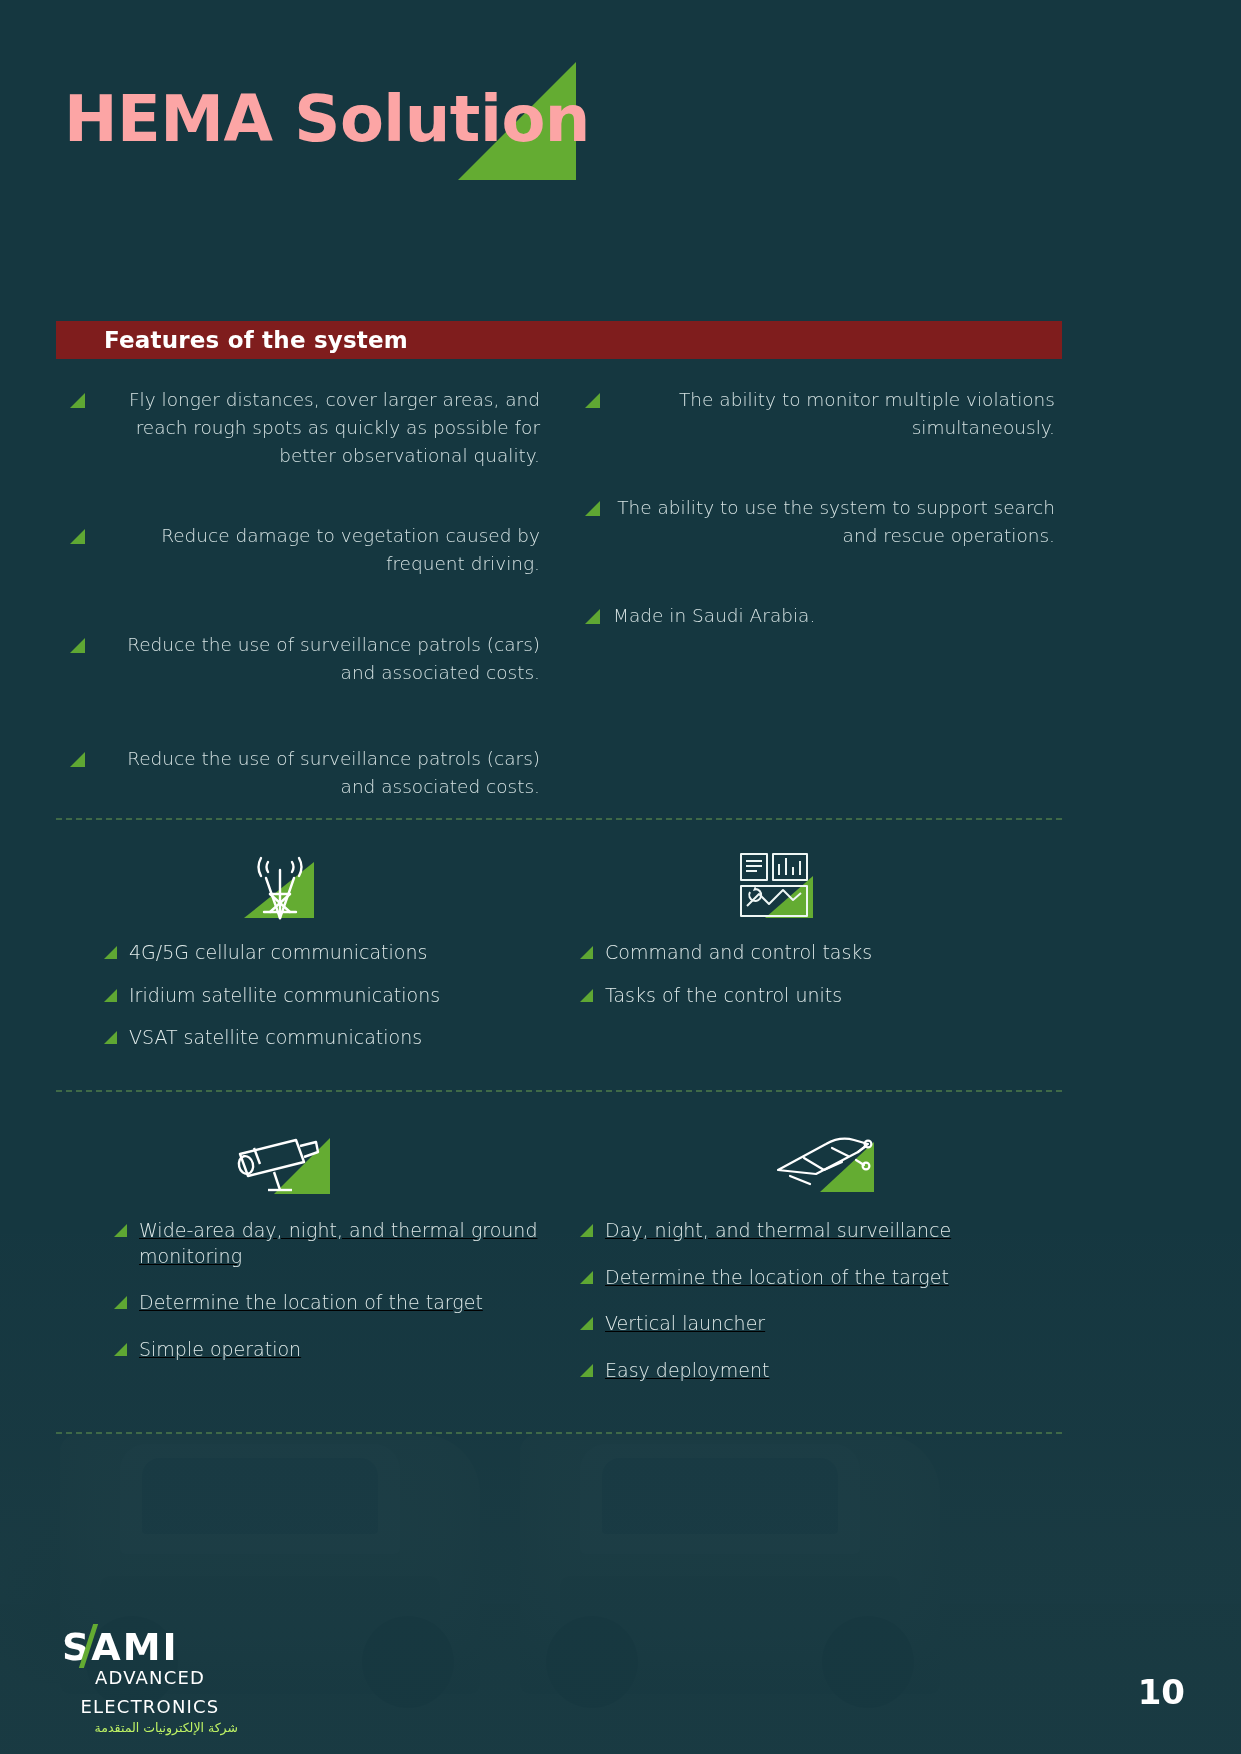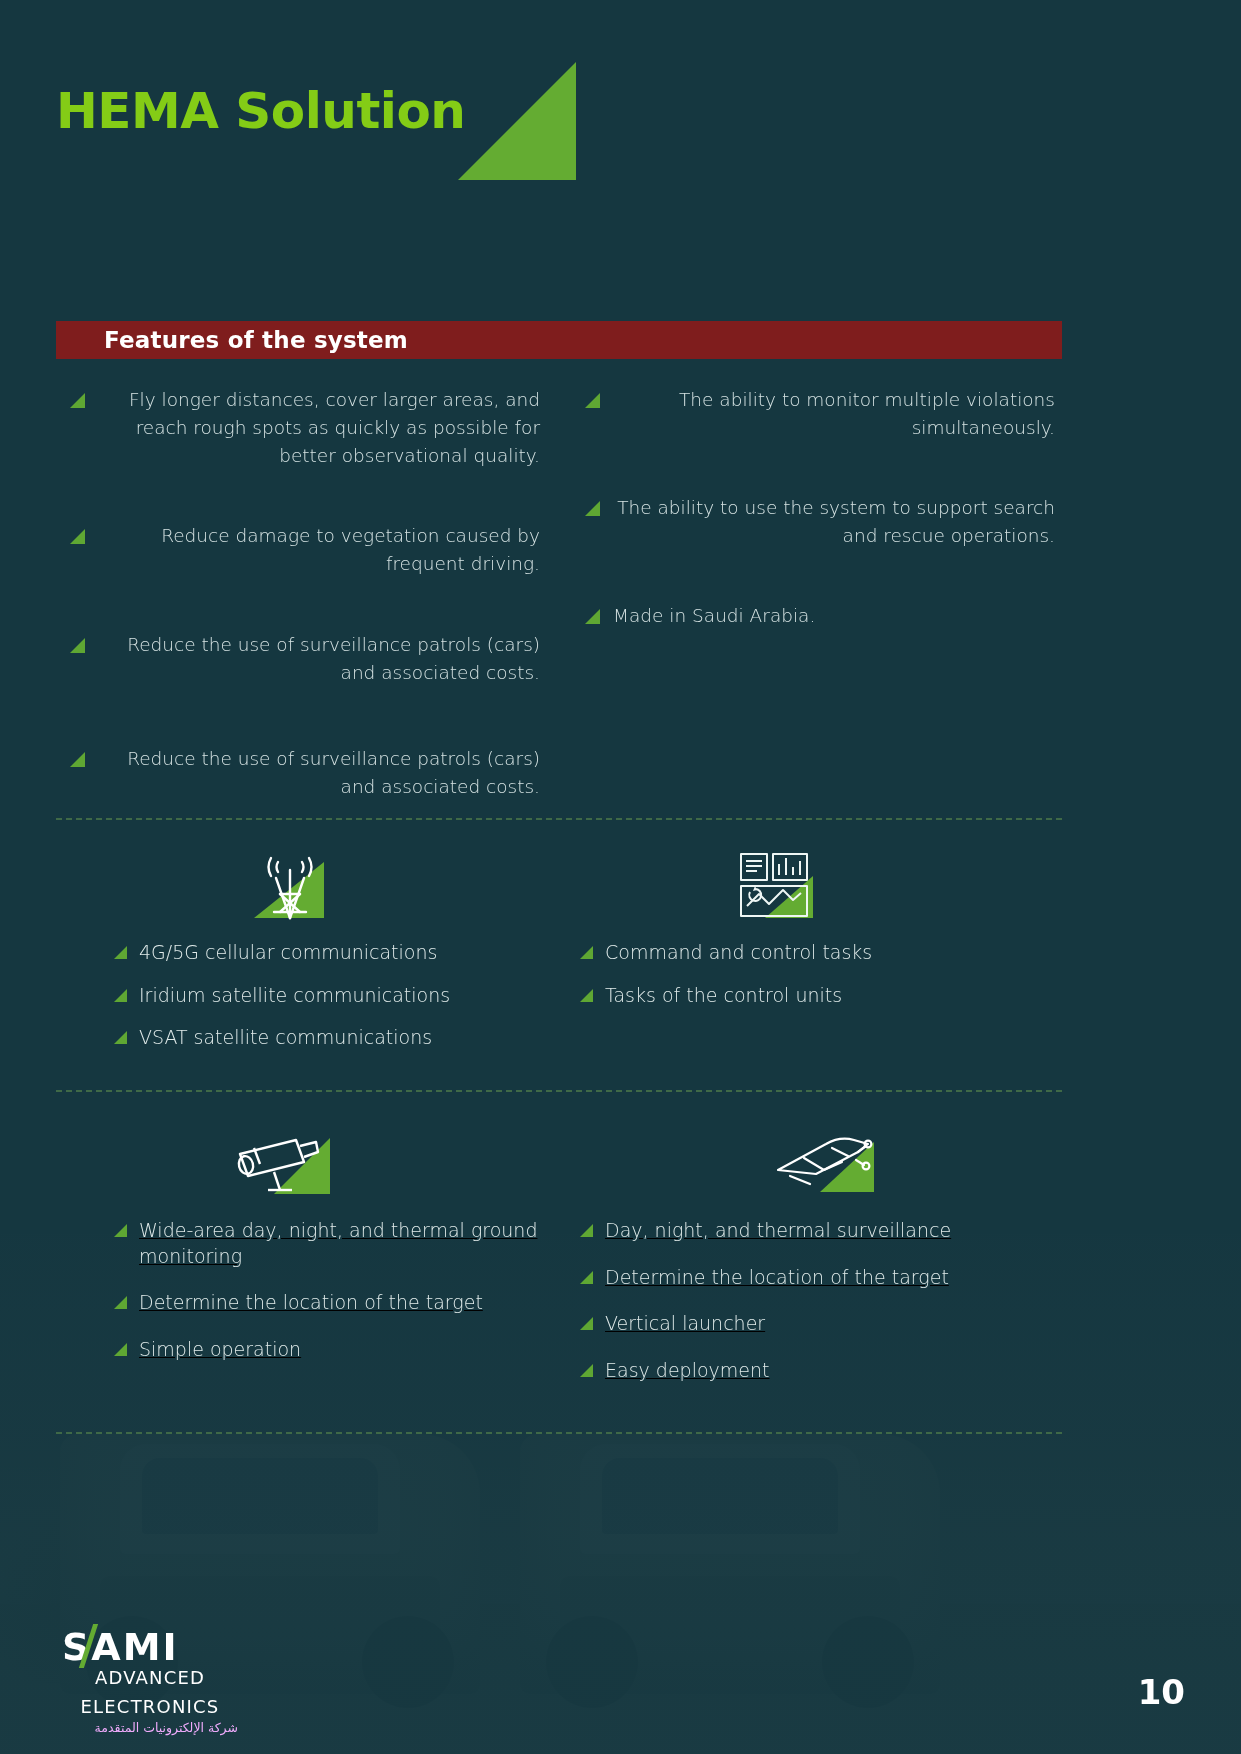--- a/index.html
+++ b/index.html
@@ -82,22 +82,22 @@
     position: absolute; left: 56px; top: 62px;
     width: 520px; height: 130px;
   }
   .title-tri {
     position: absolute; right: 0; top: 0;
     width: 0; height: 0;
     border-left: 118px solid transparent;
     border-bottom: 118px solid #64ac32;
   }
   .title-text {
-    position: absolute; left: 0; top: 20px;
-    font-size: 50px; font-weight: bold; color: #84cc16;
+    position: absolute; left: 8px; top: 20px;
+    font-size: 64px; font-weight: bold; color: #fca5a5;
     letter-spacing: -0.5px;
     white-space: nowrap;
   }
 
   
   .sec-header {
     position: absolute; left: 56px; top: 321px;
     width: 1006px; height: 38px;
     background: #7f1d1d;
     display: flex; align-items: center;
@@ -141,21 +141,21 @@
   }
   .divider.d1 { top: 818px; }
   .divider.d2 { top: 1090px; }
   .divider.d3 { top: 1432px; }
 
   
   .icon-row { position: absolute; left: 0; width: 1241px; }
   .icon-row.r1 { top: 840px; }
   .icon-row.r2 { top: 1118px; }
   .icon-block { position: absolute; width: 470px; }
-  .icon-block.c1 { left: 110px; }
+  .icon-block.c1 { left: 100px; }
   .icon-block.c2 { left: 580px; }
   .icon-art {
     height: 82px; display: flex; align-items: flex-end;
     justify-content: center; margin-bottom: 18px;
   }
   .icon-block.c1 .icon-art,
   .icon-block.c2 .icon-art { justify-content: flex-start; padding-left: 130px; }
   .icon-block.c2 .icon-art { padding-left: 155px; }
   .icon-list .li {
     display: flex; align-items: flex-start; margin-bottom: 17px;
@@ -183,21 +183,21 @@
     position: absolute; left: 24px; top: -4px;
     width: 5px; height: 44px; background: #64ac32;
     transform: skewX(-18deg);
   }
   .logo .adv {
     font-size: 18px; letter-spacing: 1.2px; text-align: center;
     width: 176px; margin-top: 2px; line-height: 1.16;
   }
   .logo .ar {
     font-size: 12.5px; text-align: right; width: 176px;
-    margin-top: 2px; direction: rtl; color: #f0abfc;
+    margin-top: 2px; direction: rtl; color: #bef264;
   }
   .page-num {
     position: absolute; right: 56px; top: 1672px;
     color: #ffffff; font-size: 34px; font-weight: bold;
   }
 
   svg { display: block; }
 </style>
 </head>
 <body>

